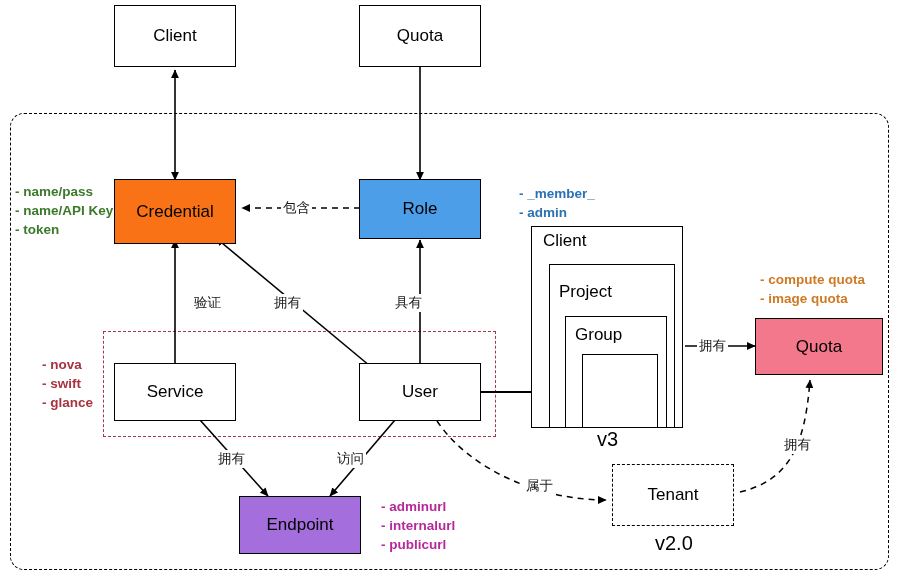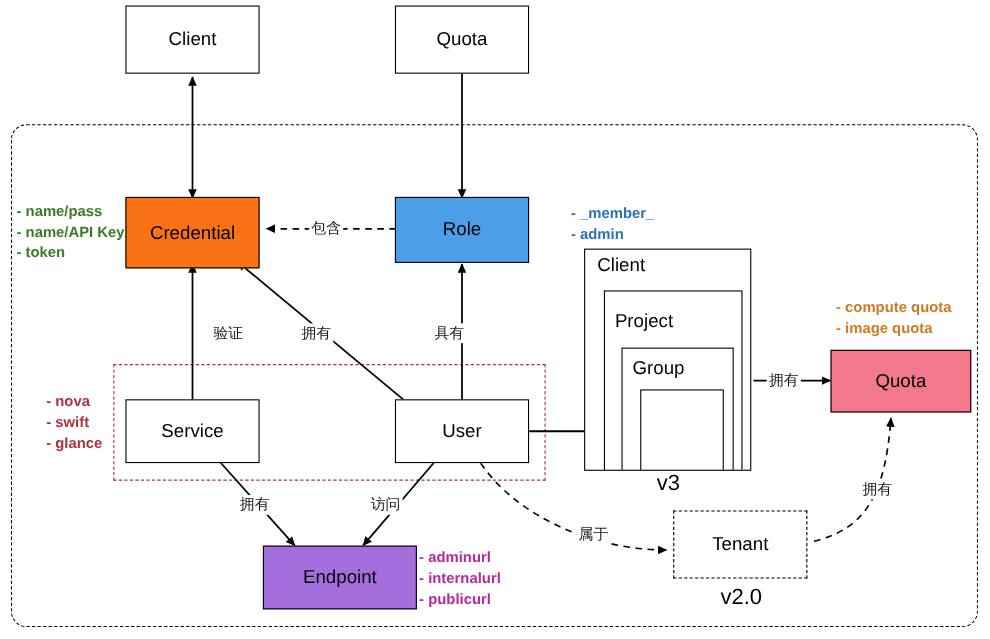--- a/index.html
+++ b/index.html
@@ -102,21 +102,21 @@
   </div>
 
   <div class="node plain" style="left:359px;top:363px;width:122px;height:58px;">
     <span>User</span>
   </div>
 
   <div class="node" style="left:755px;top:318px;width:128px;height:57px;background:#f4788c;">
     <span>Quota</span>
   </div>
 
-  <div class="node" style="left:239px;top:496px;width:140px;height:58px;background:#a46fdc;">
+  <div class="node" style="left:239px;top:496px;width:122px;height:58px;background:#a46fdc;">
     <span>Endpoint</span>
   </div>
 
   <div class="dashed-node" style="left:612px;top:464px;width:122px;height:62px;">
     <span>Tenant</span>
   </div>
 
   <div class="nested" style="left:531px;top:226px;width:152px;height:202px;"></div>
   <div class="nested-label" style="left:543px;top:231px;">Client</div>
 

